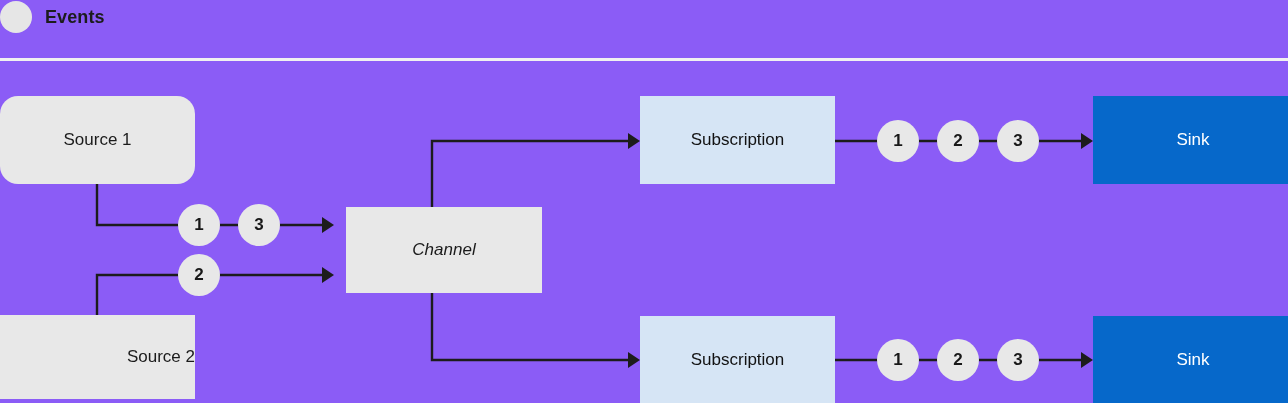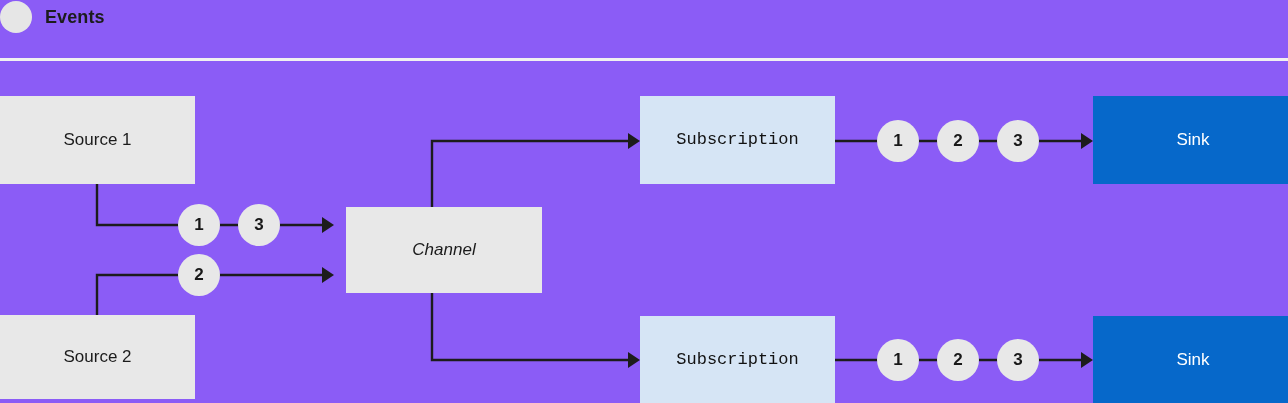--- a/index.html
+++ b/index.html
@@ -63,26 +63,26 @@
     position: absolute;
     display: flex;
     align-items: center;
     justify-content: center;
     box-sizing: border-box;
     font-size: 17px;
     line-height: 22px;
     white-space: nowrap;
   }
   .node.gray   { background: #e8e8e8; color: #1b1b1b; }
-  .node.lightblue { background: #d6e5f5; color: #121212; font-family: Liberation Mono, monospace; }
+  .node.lightblue { background: #d6e5f5; color: #121212; }
   .node.blue   { background: #0668ca; color: #ffffff; }
 
   
-  #node-source-1       { left: 0px;    top: 96px;  width: 195px; height: 88px; }
-  #node-source-2       { left: 0px;    top: 315px; width: 195px; height: 84px; }
+  #node-source-1       { left: 0px;    top: 96px;  width: 195px; height: 88px; border-radius: 18px; }
+  #node-source-2       { left: 0px;    top: 315px; width: 195px; height: 84px; justify-content: flex-end; }
   #node-channel        { left: 346px;  top: 207px; width: 196px; height: 86px; font-style: italic; }
   #node-subscription-1 { left: 640px;  top: 96px;  width: 195px; height: 88px; }
   #node-subscription-2 { left: 640px;  top: 316px; width: 195px; height: 87px; }
   #node-sink-1         { left: 1093px; top: 96px;  width: 200px; height: 88px; }
   #node-sink-2         { left: 1093px; top: 316px; width: 200px; height: 87px; }
 
   
   .token {
     position: absolute;
     width: 42px;

